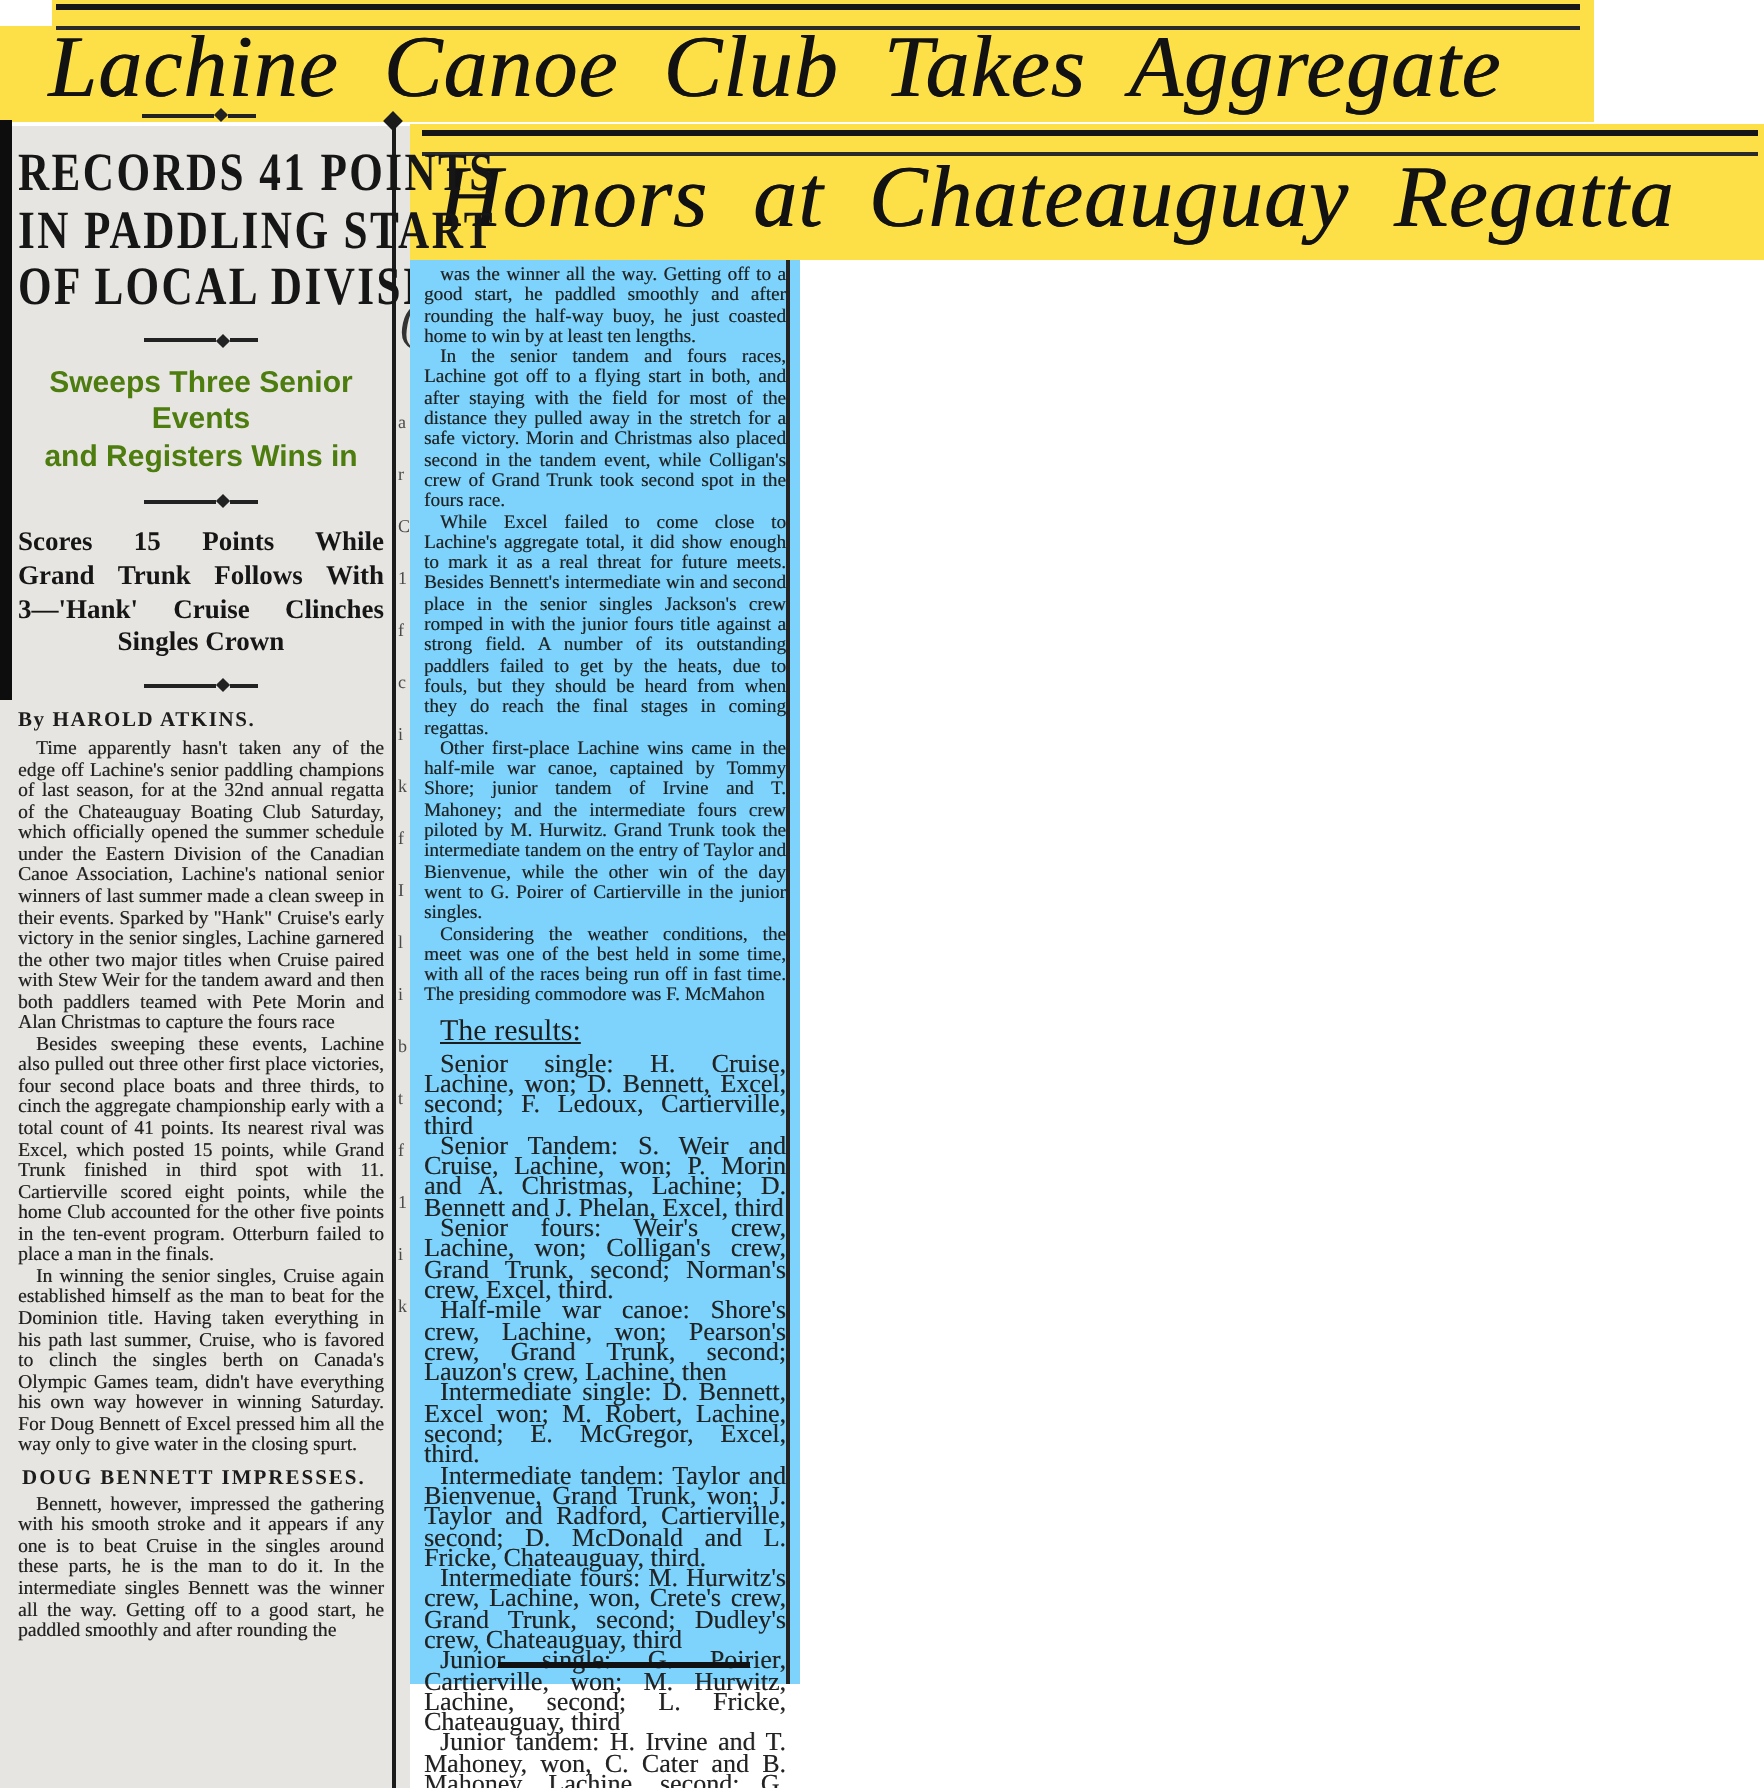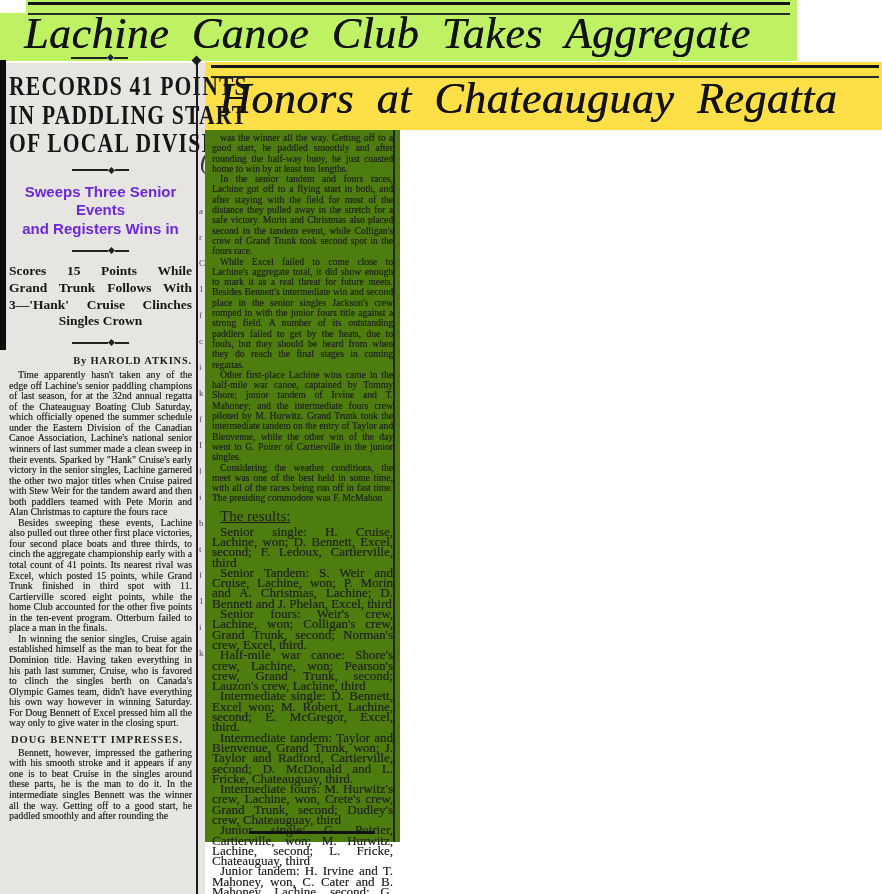--- a/index.html
+++ b/index.html
@@ -1,59 +1,59 @@
 <!DOCTYPE html>
 <html><head>
 <meta charset="utf-8">
 <style>
   html,body{margin:0;padding:0;background:#fff;}
   #page{
     position:relative;width:882px;height:894px;overflow:hidden;
     background:#ffffff;font-family:"Liberation Serif",serif;color:#1c1c1c;
   }
   
-  .band{position:absolute;background:#bef264;}
+  .band{position:absolute;background:#fde047;}
   #bandA{left:0;top:2;width:797px;height:61px;}
   #bandB{left:205px;top:62px;width:677px;height:68px;background:#fde047;}
   .double-rule{position:absolute;height:8px;}
   #ruleA{left:28px;top:2px;width:762px;border-top:3px solid #161616;border-bottom:2px solid #2a2a2a;}
   #ruleB{left:6px;top:3px;width:668px;border-top:3px solid #161616;border-bottom:2px solid #2a2a2a;}
   .headline{
     position:absolute;white-space:nowrap;font-style:italic;font-size:44px;
     letter-spacing:.5px;word-spacing:11px;color:#121212;
     text-shadow:.4px 0 0 currentColor;
   }
   #headline1{left:24px;top:8px;}
   #headline2{left:14px;top:11px;}
   .notch{position:absolute;left:0;top:0;width:26px;height:13px;background:#fff;}
   
   #leftPaper{position:absolute;left:0;top:63px;width:205px;height:831px;background:#e7e5e1;}
-  #rightPaper{position:absolute;left:205px;top:130px;width:195px;height:712px;background:#4d7c0f;}
+  #rightPaper{position:absolute;left:205px;top:130px;width:195px;height:712px;background:#7dd3fc;}
   #blackStrip{position:absolute;left:0;top:60px;width:6px;height:290px;background:#0d0d0d;}
   #vrule1{position:absolute;left:196px;top:62px;width:2px;height:832px;background:#1b1b1b;}
   #vrule1-diamond{position:absolute;left:193px;top:57px;width:7px;height:7px;background:#1b1b1b;transform:rotate(45deg);}
   #vrule2{position:absolute;right:5px;top:0;width:2px;height:100%;background:#242424;}
   
   .divider{display:flex;align-items:center;justify-content:center;margin:10px auto;width:62px;}
   .divider .seg1{width:36px;height:2px;background:#222;}
   .divider .dot{width:5px;height:5px;background:#222;transform:rotate(45deg);margin:0 1px;}
   .divider .seg2{width:14px;height:2px;background:#222;}
   #topDivider{position:absolute;left:68px;top:55px;margin:0;}
   
   #leftCol{position:absolute;left:9px;top:68px;width:183px;}
   .big-head-line{
     font-weight:bold;font-size:27px;line-height:28.5px;letter-spacing:1.5px;
     transform:scaleX(.8);transform-origin:0 50%;white-space:nowrap;color:#161616;
   }
   #bigHead{margin-top:4px;}
-  .deck1{font-family:"Liberation Sans",sans-serif;font-weight:bold;font-size:15px;line-height:18.5px;text-align:center;color:#6d28d9;}
+  .deck1{font-family:"Liberation Sans",sans-serif;font-weight:bold;font-size:15px;line-height:18.5px;text-align:center;color:#4d7c0f;}
   .deck2{font-weight:bold;font-size:13.5px;line-height:16.8px;color:#161616;}
   .deck2 .d2line{text-align:justify;text-align-last:justify;}
   .deck2 .d2line:last-child{text-align:center;text-align-last:center;}
-  .byline{font-weight:bold;font-size:10.5px;text-align:right;letter-spacing:.8px;margin:2px 0 4px 0;}
+  .byline{font-weight:bold;font-size:10.5px;text-align:left;letter-spacing:.8px;margin:2px 0 4px 0;}
   .body-par{
     margin:0;font-size:9.8px;line-height:10.55px;text-align:justify;text-indent:9px;
     color:#222;text-shadow:.2px 0 0 rgba(0,0,0,.45);
   }
   .subhead{font-weight:bold;font-size:10.5px;letter-spacing:1px;margin:5px 0 3px 2px;}
   
   #rightColInner{position:absolute;left:7px;top:3px;width:181px;}
   #rightColInner .body-par{font-size:9.6px;line-height:10.3px;text-indent:8px;}
   .results-label{font-size:15px;margin:4px 0 2px 0;text-indent:8px;text-decoration:underline;}
   .result-par{margin:0;font-size:13px;line-height:10.3px;text-align:justify;text-indent:8px;color:#222;text-shadow:.2px 0 0 rgba(0,0,0,.4);}
@@ -155,21 +155,21 @@
     <div id="rightColInner">
       <p class="body-par">was the winner all the way. Getting off to a good start, he paddled smoothly and after rounding the half-way buoy, he just coasted home to win by at least ten lengths.</p>
       <p class="body-par">In the senior tandem and fours races, Lachine got off to a flying start in both, and after staying with the field for most of the distance they pulled away in the stretch for a safe victory. Morin and Christmas also placed second in the tandem event, while Colligan's crew of Grand Trunk took second spot in the fours race.</p>
       <p class="body-par">While Excel failed to come close to Lachine's aggregate total, it did show enough to mark it as a real threat for future meets. Besides Bennett's intermediate win and second place in the senior singles Jackson's crew romped in with the junior fours title against a strong field. A number of its outstanding paddlers failed to get by the heats, due to fouls, but they should be heard from when they do reach the final stages in coming regattas.</p>
       <p class="body-par">Other first-place Lachine wins came in the half-mile war canoe, captained by Tommy Shore; junior tandem of Irvine and T. Mahoney; and the intermediate fours crew piloted by M. Hurwitz. Grand Trunk took the intermediate tandem on the entry of Taylor and Bienvenue, while the other win of the day went to G. Poirer of Cartierville in the junior singles.</p>
       <p class="body-par">Considering the weather conditions, the meet was one of the best held in some time, with all of the races being run off in fast time. The presiding commodore was F. McMahon</p>
       <div class="results-label">The results:</div>
       <p class="result-par">Senior single: H. Cruise, Lachine, won; D. Bennett, Excel, second; F. Ledoux, Cartierville, third</p>
       <p class="result-par">Senior Tandem: S. Weir and Cruise, Lachine, won; P. Morin and A. Christmas, Lachine; D. Bennett and J. Phelan, Excel, third</p>
       <p class="result-par">Senior fours: Weir's crew, Lachine, won; Colligan's crew, Grand Trunk, second; Norman's crew, Excel, third.</p>
-      <p class="result-par">Half-mile war canoe: Shore's crew, Lachine, won; Pearson's crew, Grand Trunk, second; Lauzon's crew, Lachine, third</p>
+      <p class="result-par">Half-mile war canoe: Shore's crew, Lachine, won; Pearson's crew, Grand Trunk, second; Lauzon's crew, Lachine, then</p>
       <p class="result-par">Intermediate single: D. Bennett, Excel won; M. Robert, Lachine, second; E. McGregor, Excel, third.</p>
       <p class="result-par">Intermediate tandem: Taylor and Bienvenue, Grand Trunk, won; J. Taylor and Radford, Cartierville, second; D. McDonald and L. Fricke, Chateauguay, third.</p>
       <p class="result-par">Intermediate fours: M. Hurwitz's crew, Lachine, won, Crete's crew, Grand Trunk, second; Dudley's crew, Chateauguay, third</p>
       <p class="result-par">Junior single: G. Poirier, Cartierville, won; M. Hurwitz, Lachine, second; L. Fricke, Chateauguay, third</p>
       <p class="result-par">Junior tandem: H. Irvine and T. Mahoney, won, C. Cater and B. Mahoney, Lachine, second; G. Hurwitz and M. Hurtwitz, Lachine, third.</p>
       <p class="result-par">Junior fours: Jackson's crew, Excel won. Price's crew Chateauguay second; Shaw's crew, Lachine, third</p>
     </div>
     <div id="bottomRule"></div>
   </div>
 

